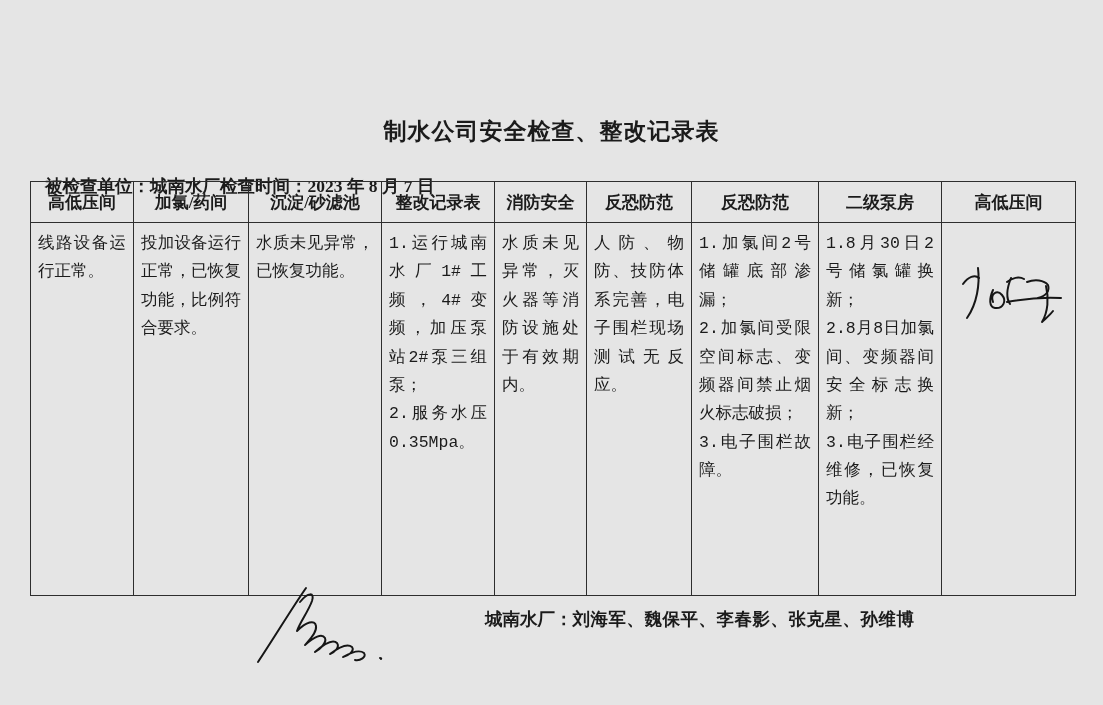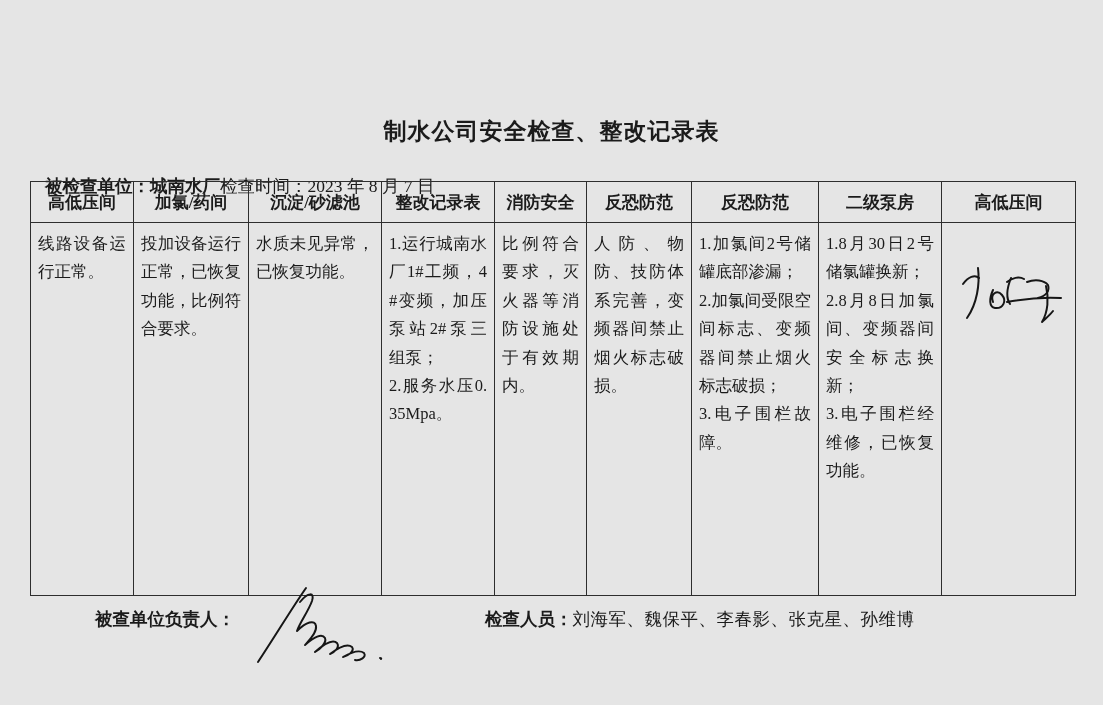--- a/index.html
+++ b/index.html
@@ -29,21 +29,21 @@
   .info-row {
     position: absolute;
     top: 158px;
     left: 45px;
     right: 55px;
     display: flex;
     font-size: 17.5px;
     margin-top: 16px;
   }
   .info-left { font-weight: bold; }
-  .info-right { font-weight: normal; }
+  .info-right { font-weight: bold; }
   table.record {
     position: absolute;
     top: 181px;
     left: 30px;
     width: 1045px;
     border-collapse: collapse;
     table-layout: fixed;
     border: 1px solid #b91c1c;
   }
   table.record th, table.record td {
@@ -60,40 +60,41 @@
   table.record td {
     height: 359px;
     vertical-align: top;
     padding: 7px 7px 6px 7px;
     font-size: 16.5px;
     line-height: 1.72;
     text-align: justify;
     text-justify: inter-character;
     white-space: pre-line;
     word-break: break-all;
+    font-family: Liberation Mono, monospace;
   }
   td.leader-cell {
     text-align: center;
     padding-top: 112px;
   }
   .footer-label-responsible {
     position: absolute;
     top: 607px;
     left: 95px;
     font-size: 17.5px;
     font-weight: bold;
   }
   .footer-inspectors {
     position: absolute;
     top: 607px;
     left: 485px;
     font-size: 17.5px;
   }
   .footer-inspectors .lbl { font-weight: bold; }
-  .footer-inspectors .names { font-weight: normal; letter-spacing: 0.5px; margin-top: 28px; }
+  .footer-inspectors .names { font-weight: bold; letter-spacing: 0.5px; margin-top: 28px; }
   .sig-responsible {
     position: absolute;
     top: 586px;
     left: 252px;
   }
   svg.sig path {
     fill: none;
     stroke: #161616;
     stroke-width: 2;
     stroke-linecap: round;
@@ -141,22 +142,22 @@
         <th>高低压间</th>
       </tr>
     </thead>
     <tbody>
       <tr>
         <td>线路设备运行正常。</td>
         <td>投加设备运行正常，已恢复功能，比例符合要求。</td>
         <td>水质未见异常，已恢复功能。</td>
         <td>1.运行城南水厂1#工频，4#变频，加压泵站2#泵三组泵；
 2.服务水压0.35Mpa。</td>
-        <td>比例符合要求，灭火器等消防设施处于有效期内。</td>
-        <td>人防、物防、技防体系完善，变频器间禁止烟火标志破损。</td>
+        <td>水质未见异常，灭火器等消防设施处于有效期内。</td>
+        <td>人防、物防、技防体系完善，电子围栏现场测试无反应。</td>
         <td>1.加氯间2号储罐底部渗漏；
 2.加氯间受限空间标志、变频器间禁止烟火标志破损；
 3.电子围栏故障。</td>
         <td>1.8月30日2号储氯罐换新；
 2.8月8日加氯间、变频器间安全标志换新；
 3.电子围栏经维修，已恢复功能。</td>
         <td class="leader-cell">
           <svg class="sig" width="118" height="66" viewBox="0 0 118 66">
             <path d="M14,26 C19,19 26,16 30,20"></path>
             <path d="M29,10 C31,26 28,46 18,60"></path>
@@ -165,25 +166,24 @@
             <path d="M62,20 C58,30 57,40 61,46"></path>
             <path d="M78,24 C86,21 95,22 99,27 C101,33 97,38 89,40"></path>
             <path d="M58,44 C74,41 95,39 112,40"></path>
             <path d="M97,28 C100,40 99,54 93,64 C96,61 101,57 104,53"></path>
           </svg>
         </td>
       </tr>
     </tbody>
   </table>
 
-  <div class="footer-label-responsible">被查单位负责人：</div>
 
   <svg class="sig sig-responsible" width="150" height="78" viewBox="0 0 150 78">
     <path d="M6,76 C22,52 40,22 54,2"></path>
     <path d="M48,16 C56,6 63,6 60,15 C56,26 48,36 45,45 C54,36 63,33 64,40 C65,47 57,54 53,59 C62,51 70,47 73,52 C75,57 68,63 63,66 C72,58 81,53 85,57 C88,61 83,66 78,68 C86,62 95,57 100,61 C103,65 96,70 91,71 C98,67 107,63 112,67 C115,71 108,75 103,74"></path>
     <path d="M128,72 C129,72 129.5,72.5 129,73"></path>
   </svg>
 
   <div class="footer-inspectors">
-    <span class="lbl">检查人员：</span><span class="names">刘海军、魏保平、李春影、张克星、孙维博</span>
+    <span class="lbl">城南水厂：</span><span class="names">刘海军、魏保平、李春影、张克星、孙维博</span>
   </div>
 
 </div>
 
 </body></html>

